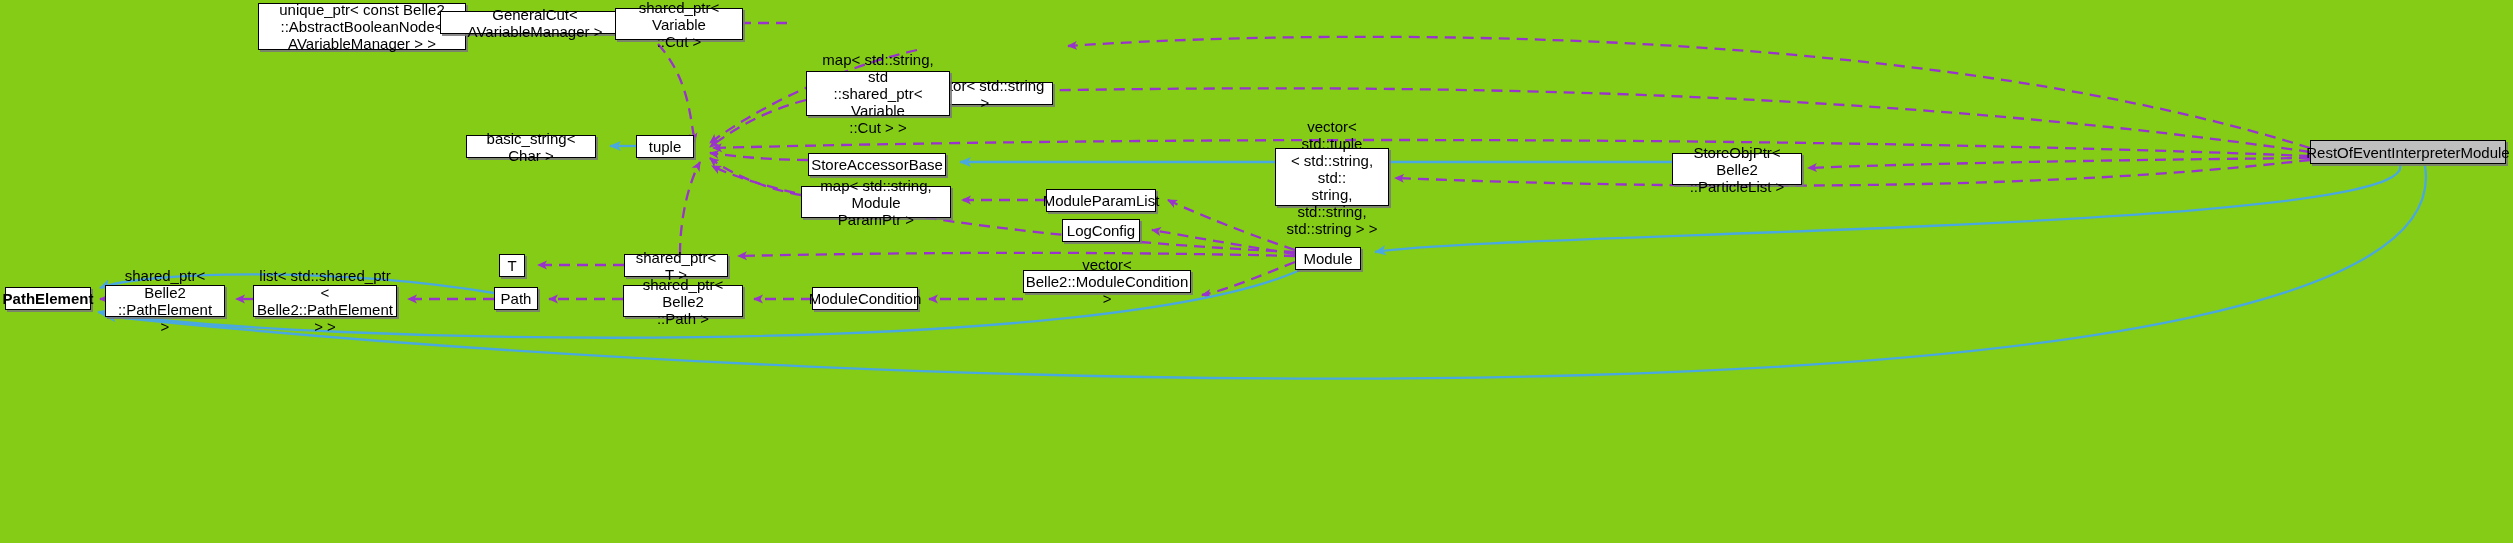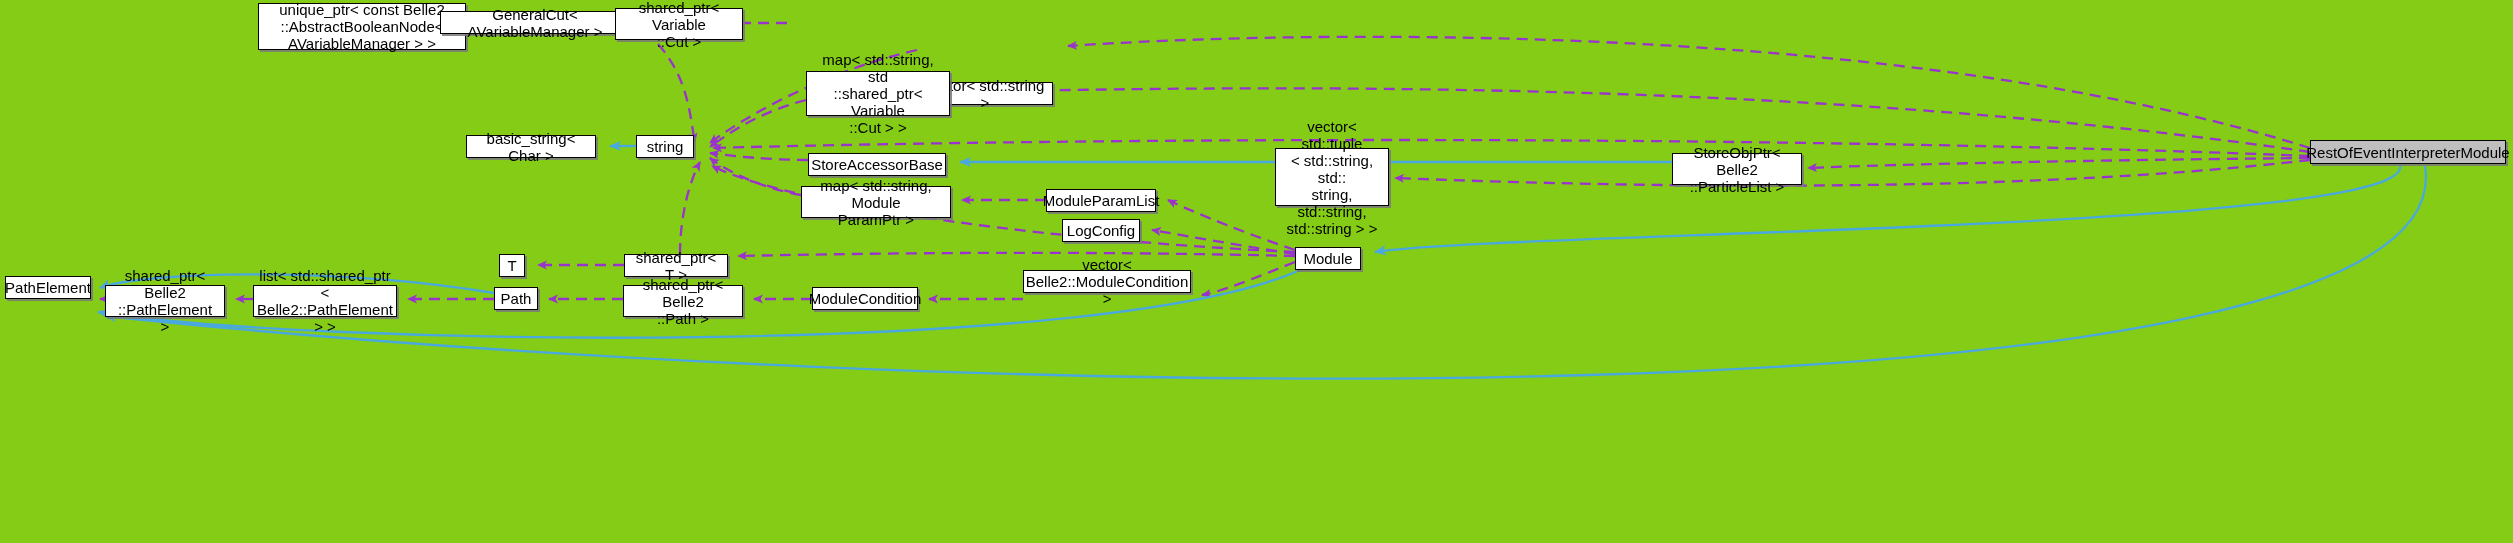--- a/index.html
+++ b/index.html
@@ -139,36 +139,36 @@
 ::AbstractBooleanNode&lt;
 AVariableManager &gt; &gt;</span></div>
       <div class="node" style="left: 440px; top: 11px; width: 190px; height: 23px;"><span class="label">GeneralCut&lt; AVariableManager &gt;</span></div>
       <div class="node" style="left: 615px; top: 8px; width: 128px; height: 32px;"><span class="label">shared_ptr&lt; Variable
 ::Cut &gt;</span></div>
       <div class="node" style="left: 917px; top: 36px; width: 136px; height: 23px; margin-top: 46px;"><span class="label">vector&lt; std::string &gt;</span></div>
       <div class="node" style="left: 806px; top: 71px; width: 144px; height: 45px; align-items: center;"><span class="label">map&lt; std::string, std
 ::shared_ptr&lt; Variable
 ::Cut &gt; &gt;</span></div>
       <div class="node" style="left: 466px; top: 135px; width: 130px; height: 23px; align-items: center;"><span class="label">basic_string&lt; Char &gt;</span></div>
-      <div class="node" style="left: 636px; top: 135px; width: 58px; height: 23px;"><span class="label">string</span></div>
+      <div class="node" style="left: 636px; top: 135px; width: 58px; height: 23px;"><span class="label">tuple</span></div>
       <div class="node" style="left: 808px; top: 153px; width: 138px; height: 23px; align-items: center;"><span class="label">StoreAccessorBase</span></div>
       <div class="node" style="left: 1672px; top: 153px; width: 130px; height: 32px;"><span class="label">StoreObjPtr&lt; Belle2
 ::ParticleList &gt;</span></div>
       <div class="node" style="left: 1275px; top: 148px; width: 114px; height: 58px;"><span class="label">vector&lt; std::tuple
 &lt; std::string, std::
 string, std::string,
 std::string &gt; &gt;</span></div>
       <div class="node" style="left: 801px; top: 186px; width: 150px; height: 32px;"><span class="label">map&lt; std::string, Module
 ParamPtr &gt;</span></div>
       <div class="node" style="left: 1046px; top: 189px; width: 110px; height: 23px;"><span class="label">ModuleParamList</span></div>
       <div class="node" style="left: 1062px; top: 219px; width: 78px; height: 23px;"><span class="label">LogConfig</span></div>
       <div class="node" style="left: 499px; top: 254px; width: 26px; height: 23px;"><span class="label">T</span></div>
       <div class="node" style="left: 624px; top: 254px; width: 104px; height: 23px;"><span class="label">shared_ptr&lt; T &gt;</span></div>
       <div class="node" style="left: 1295px; top: 247px; width: 66px; height: 23px;"><span class="label">Module</span></div>
-      <div class="node" style="left: 5px; top: 276px; width: 86px; height: 23px;"><span class="label">PathElement</span></div>
+      <div class="node" style="left: 5px; top: 287px; width: 86px; height: 23px; font-weight: bold;"><span class="label">PathElement</span></div>
       <div class="node" style="left: 105px; top: 285px; width: 120px; height: 32px;"><span class="label">shared_ptr&lt; Belle2
 ::PathElement &gt;</span></div>
       <div class="node" style="left: 253px; top: 285px; width: 144px; height: 32px;"><span class="label">list&lt; std::shared_ptr
 &lt; Belle2::PathElement &gt; &gt;</span></div>
       <div class="node" style="left: 494px; top: 287px; width: 44px; height: 23px;"><span class="label">Path</span></div>
       <div class="node" style="left: 623px; top: 285px; width: 120px; height: 32px;"><span class="label">shared_ptr&lt; Belle2
 ::Path &gt;</span></div>
       <div class="node" style="left: 812px; top: 287px; width: 106px; height: 23px;"><span class="label">ModuleCondition</span></div>
       <div class="node" style="left: 1023px; top: 270px; width: 168px; height: 23px;"><span class="label">vector&lt; Belle2::ModuleCondition &gt;</span></div>
       <div class="node root" style="left: 2310px; top: 140px; width: 196px; height: 24px;"><span class="label">RestOfEventInterpreterModule</span></div>

